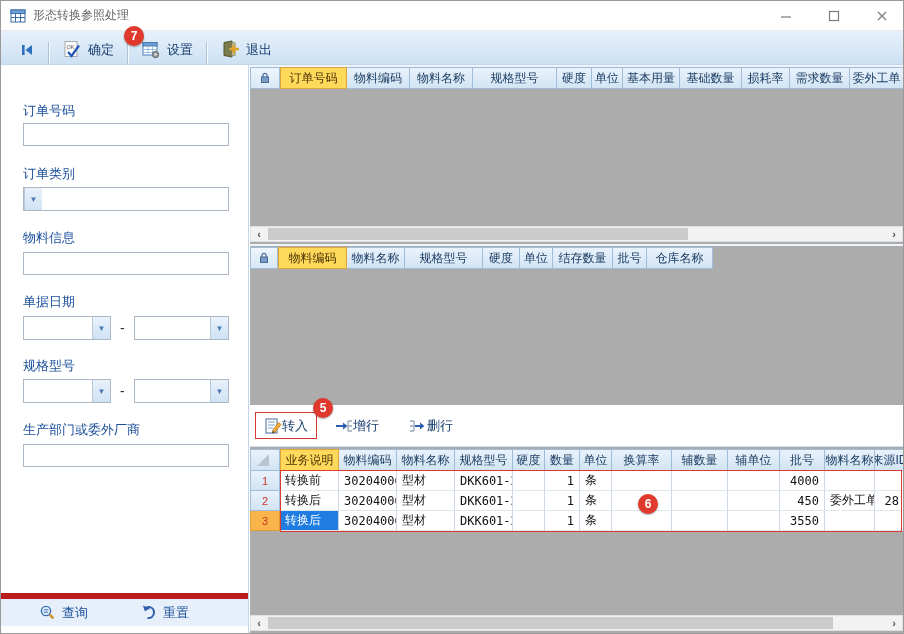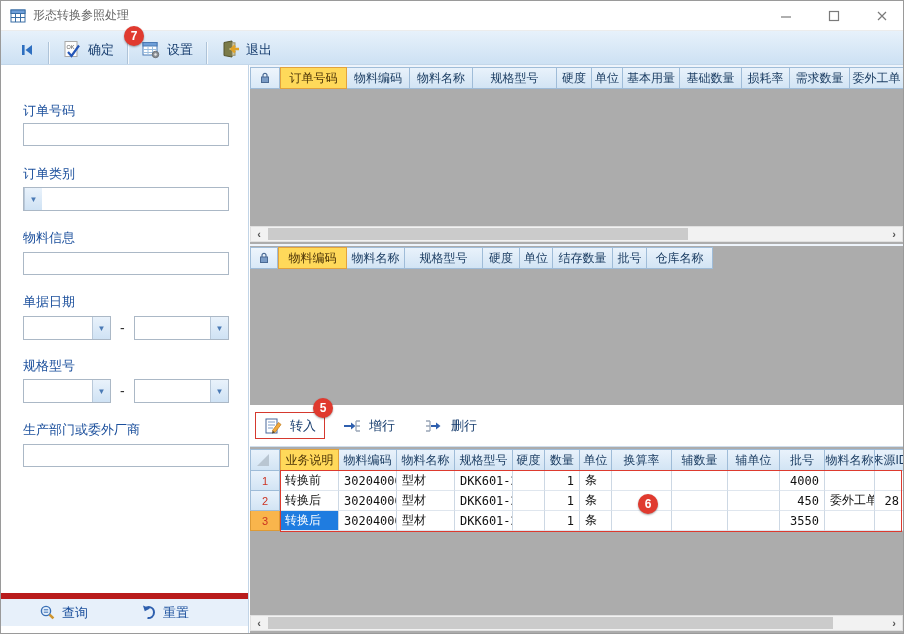--- a/index.html
+++ b/index.html
@@ -62,21 +62,21 @@
   
   .hscroll { position:absolute; left:0; width:100%; height:16px; background:#f2f2f2; border:1px solid #e0e0e0; }
   .sb-arrow { position:absolute; top:0; width:16px; height:14px; display:flex; align-items:center; justify-content:center; color:#555; font-size:11px; font-weight:bold; }
   .sb-arrow.left { left:0; } .sb-arrow.right { right:0; }
   .sb-thumb { position:absolute; top:1px; height:12px; background:#cbcbcb; }
   
   .detail-toolbar {
     position:absolute; left:0; top:340px; width:100%; height:42px; background:#ffffff;
     border-bottom:1px solid #cfdeed; display:flex; align-items:center;
   }
-  .dt-btn { display:flex; align-items:center; gap:8px; color:#173d6e; font-size:13px; height:27px; padding:0 8px; cursor:default; }
+  .dt-btn { display:flex; align-items:center; gap:0; color:#173d6e; font-size:13px; height:27px; padding:0 8px; cursor:default; }
   .dt-btn.outlined { border:1px solid #d5392e; margin-left:5px; }
   
   .detail-hdr { position:absolute; left:0; top:384px; display:flex; height:22px; }
   .corner-cell { position:relative; background:linear-gradient(#e9f2fb,#d2e4f4); border:1px solid #9fbcd8; }
   .corner-tri { position:absolute; left:6px; bottom:4px; width:0; height:0; border-left:12px solid #b9c6d2; border-top:12px solid transparent; transform:scaleX(-1); }
   .detail-rows { position:absolute; left:0; top:406px; }
   .drow { display:flex; height:20px; }
   .rowhdr {
     flex:none; background:linear-gradient(#e9f2fb,#d2e4f4); border:1px solid #9fbcd8; border-top:none;
     color:#cc3322; font-size:11px; display:flex; align-items:center; justify-content:center;

